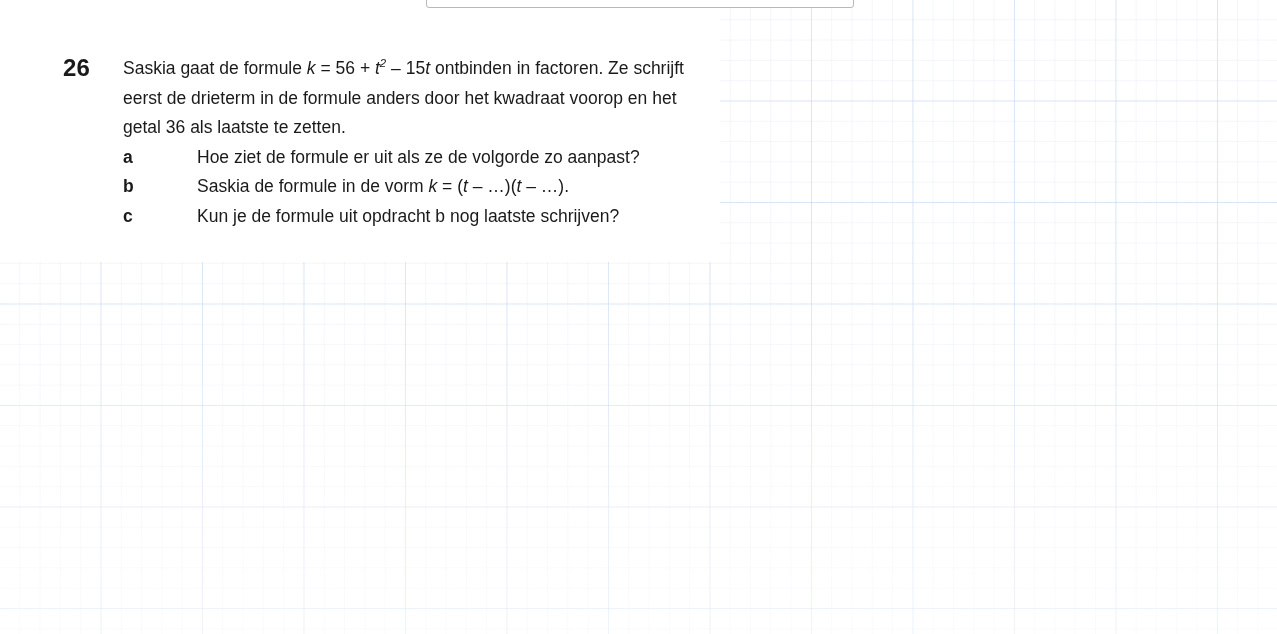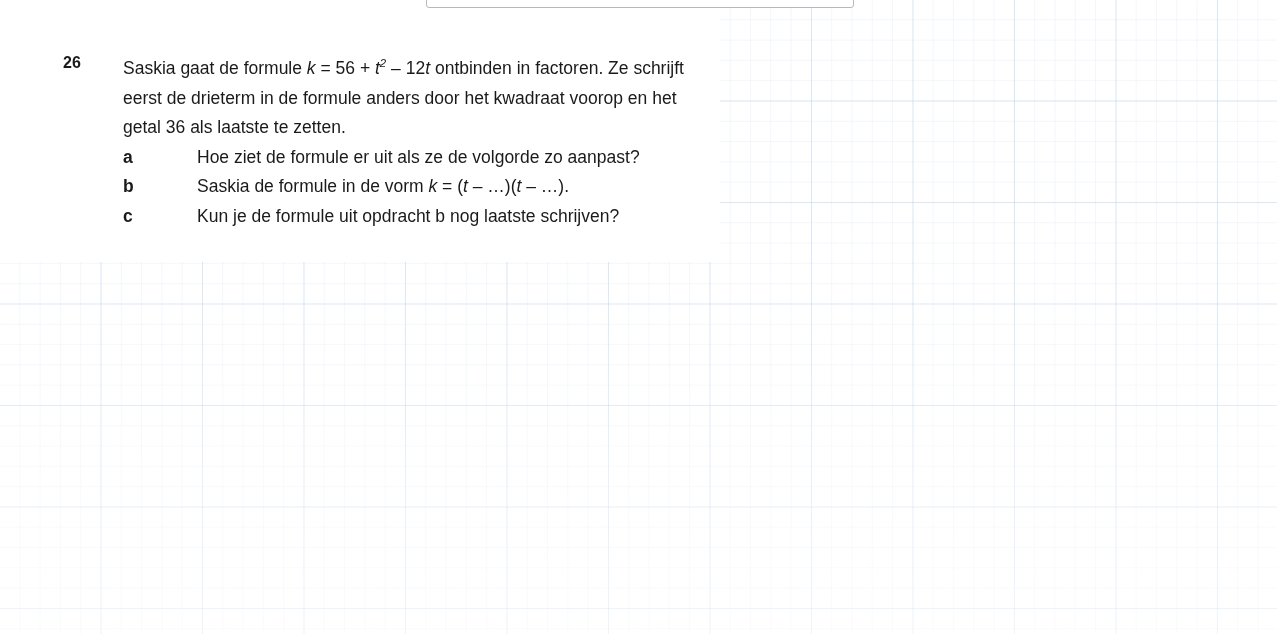--- a/index.html
+++ b/index.html
@@ -71,21 +71,21 @@
   #exercise {
     position: absolute;
     left: 0;
     top: 0;
     width: 720px;
   }
   .ex-number {
     position: absolute;
     left: 63px;
     top: 54px;
-    font-size: 16px;
+    font-size: 24px;
     font-weight: bold;
     color: #1a1a1a;
     letter-spacing: 0.2px;
   }
   .ex-body {
     position: absolute;
     left: 123px;
     top: 54px;
     width: 590px;
     font-size: 17.5px;
@@ -137,21 +137,21 @@
 <div id="top-widget">
   
 </div>
 
 <div id="exercise">
 
   <div class="ex-number">26</div>
 
   <div class="ex-body">
 
-    <p class="ex-intro"><span>Saskia gaat de formule </span><i class="math">k</i><span> = 56 + </span><i class="math">t</i><sup class="exp">2</sup><span> – 12</span><i class="math">t</i><span> ontbinden in factoren. Ze schrijft eerst de drieterm in de formule anders door het kwadraat voorop en het getal 36 als laatste te zetten.</span></p>
+    <p class="ex-intro"><span>Saskia gaat de formule </span><i class="math">k</i><span> = 56 + </span><i class="math">t</i><sup class="exp">2</sup><span> – 15</span><i class="math">t</i><span> ontbinden in factoren. Ze schrijft eerst de drieterm in de formule anders door het kwadraat voorop en het getal 36 als laatste te zetten.</span></p>
 
     <ul class="sub-list">
 
       <li class="sub-item">
         <span class="sub-letter">a</span>
         <span class="sub-text">Hoe ziet de formule er uit als ze de volgorde zo aanpast?</span>
       </li>
 
       <li class="sub-item">
         <span class="sub-letter">b</span>

